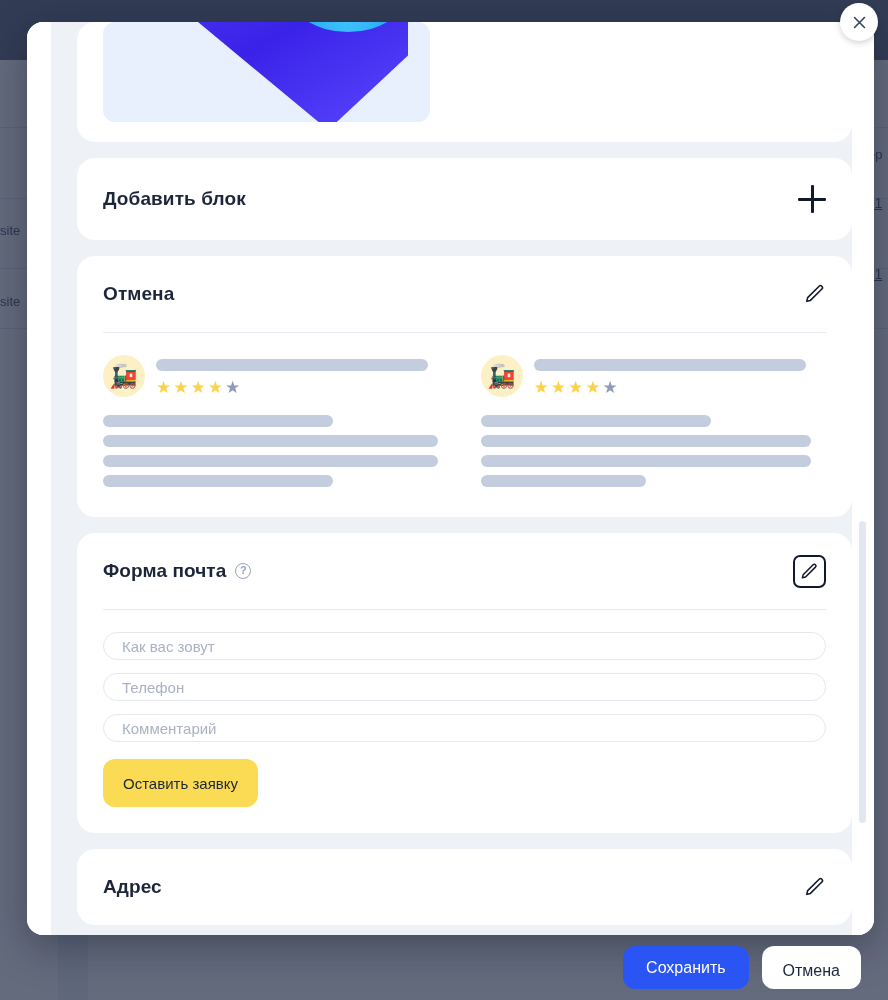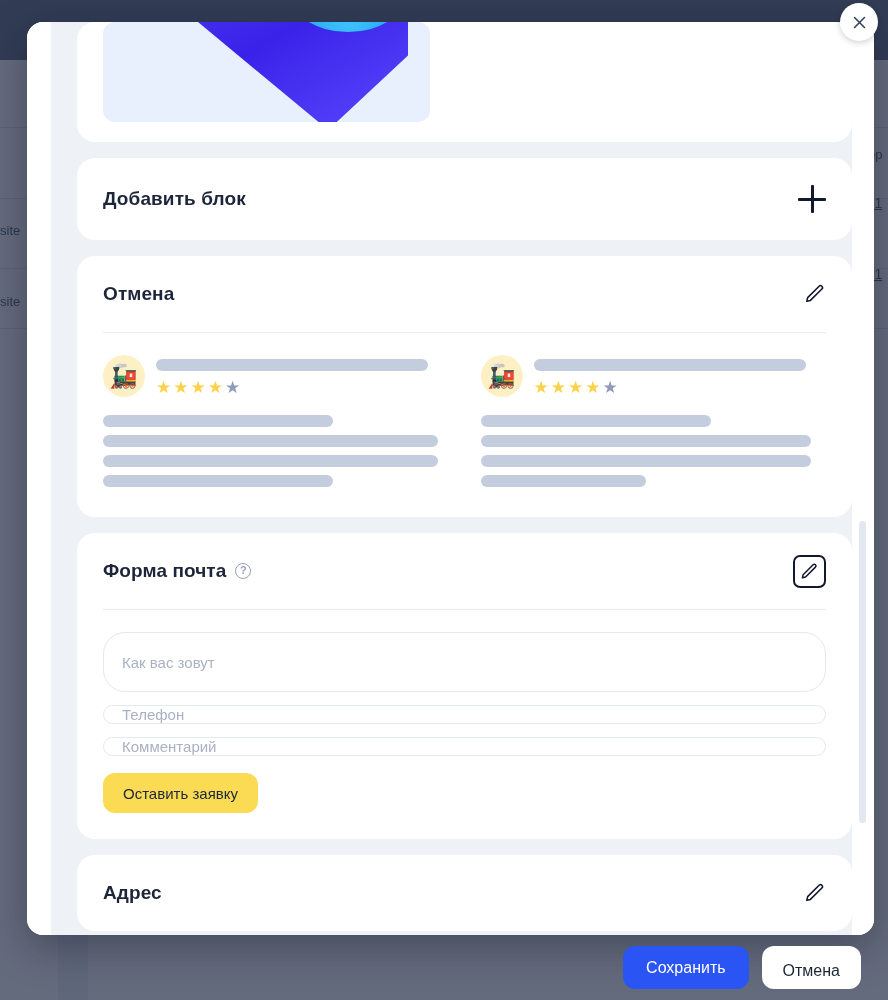--- a/index.html
+++ b/index.html
@@ -149,31 +149,31 @@
     background: #c3cdde; border-radius: 6px; height: 12px;
   }
   .stars { margin-top: 8px; font-size: 17px; letter-spacing: 2px; line-height: 1; }
   .st-on { color: #fbd24a; }
   .st-off { color: #8e9cb8; }
   .review-lines { margin-top: 18px; display: flex; flex-direction: column; gap: 8px; }
 
   
   .form-body { padding: 22px 0 26px 0; }
   .field {
-    width: 100%; height: 60px; border: 1px solid #e4e8ef; border-radius: 22px;
+    width: 100%; height: 28px; border: 1px solid #e4e8ef; border-radius: 22px;
     padding: 0 18px; font-size: 15px; color: #1c2539; background: #fff;
     font-family: "Liberation Sans", sans-serif; outline: none;
   }
   .field::placeholder { color: #a9b1c3; }
-  .field-row { display: flex; gap: 12px; margin-top: 13px; flex-direction: column; }
+  .field-row { display: flex; gap: 12px; margin-top: 13px; }
   .field-row .field { flex: 1; }
   .submit-btn {
     margin-top: 17px;
     background: #fbdb53; border: none; border-radius: 12px;
-    height: 40px; padding: 0 20px;
+    height: 48px; padding: 0 20px;
     font-size: 15px; color: #1c2539; cursor: pointer;
     font-family: "Liberation Sans", sans-serif;
   }
 
   
   .mscroll-track {
     position: absolute; right: 8px; top: 8px; bottom: 8px; width: 7px;
   }
   .mscroll-thumb {
     position: absolute; right: 0; top: 491px; width: 7px; height: 302px;

